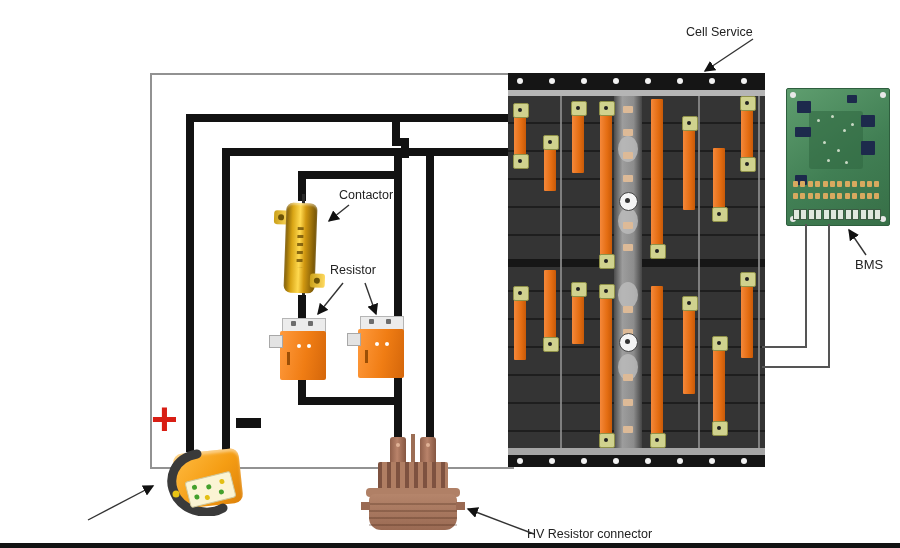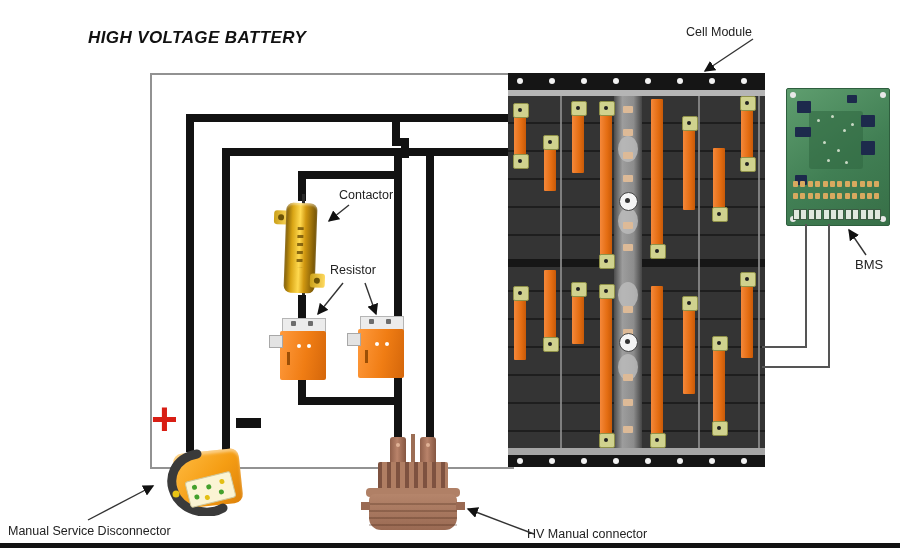--- a/index.html
+++ b/index.html
@@ -96,21 +96,20 @@
   
   #bottombar{left:0;top:543px;width:900px;height:5px;background:#121212;}
   
   #arrows{left:0;top:0;width:900px;height:548px;pointer-events:none;}
 </style>
 </head>
 <body>
 
 <div id="canvas">
 
-  <div class="abs" id="title">HIGH VOLTAGE BATTERY</div>
 
   <div class="abs" id="enclosure"></div>
 
   <div class="wire" style="left:186px;top:114px;width:326px;height:8px;"></div>
   <div class="wire" style="left:186px;top:114px;width:8px;height:338px;"></div>
   <div class="wire" style="left:222px;top:148px;width:290px;height:8px;"></div>
   <div class="wire" style="left:222px;top:148px;width:8px;height:304px;"></div>
 
   <div class="wire" style="left:392px;top:116px;width:8px;height:30px;"></div>
   <div class="wire" style="left:392px;top:138px;width:17px;height:8px;"></div>
@@ -336,26 +335,25 @@
       <div class="pin" style="left: 65.2px; top: 120px;"></div>
       <div class="pin" style="left: 72.6px; top: 120px;"></div>
       <div class="pin" style="left: 80px; top: 120px;"></div>
       <div class="pin" style="left: 87.4px; top: 120px;"></div>
     </div>
   <div class="bmswire" style="left:805px;top:224px;width:2px;height:124px;"></div>
   <div class="bmswire" style="left:762px;top:346px;width:45px;height:2px;"></div>
   <div class="bmswire" style="left:828px;top:224px;width:2px;height:144px;"></div>
   <div class="bmswire" style="left:762px;top:366px;width:68px;height:2px;"></div>
 
-  <div class="abs lbl" style="left:686px;top:25px;">Cell Module</div>
+  <div class="abs lbl" style="left:686px;top:25px;">Cell Service</div>
   <div class="abs lbl" style="left:855px;top:257px;font-size:13px;">BMS</div>
   <div class="abs lbl" style="left:339px;top:188px;">Contactor</div>
   <div class="abs lbl" style="left:330px;top:263px;">Resistor</div>
-  <div class="abs lbl" style="left:8px;top:524px;">Manual Service Disconnector</div>
-  <div class="abs lbl" style="left:527px;top:527px;">HV Manual connector</div>
+  <div class="abs lbl" style="left:527px;top:527px;">HV Resistor connector</div>
 
   <svg class="abs" id="arrows" viewBox="0 0 900 548">
     <defs>
       <marker id="ah" markerWidth="9" markerHeight="8" refX="7" refY="4" orient="auto">
         <path d="M0,0 L8,4 L0,8 z" fill="#111"></path>
       </marker>
     </defs>
     <line x1="753" y1="39" x2="705" y2="71" stroke="#333" stroke-width="1.4" marker-end="url(#ah)"></line>
     <line x1="866" y1="255" x2="849" y2="230" stroke="#333" stroke-width="1.4" marker-end="url(#ah)"></line>
     <line x1="349" y1="205" x2="329" y2="221" stroke="#333" stroke-width="1.4" marker-end="url(#ah)"></line>

